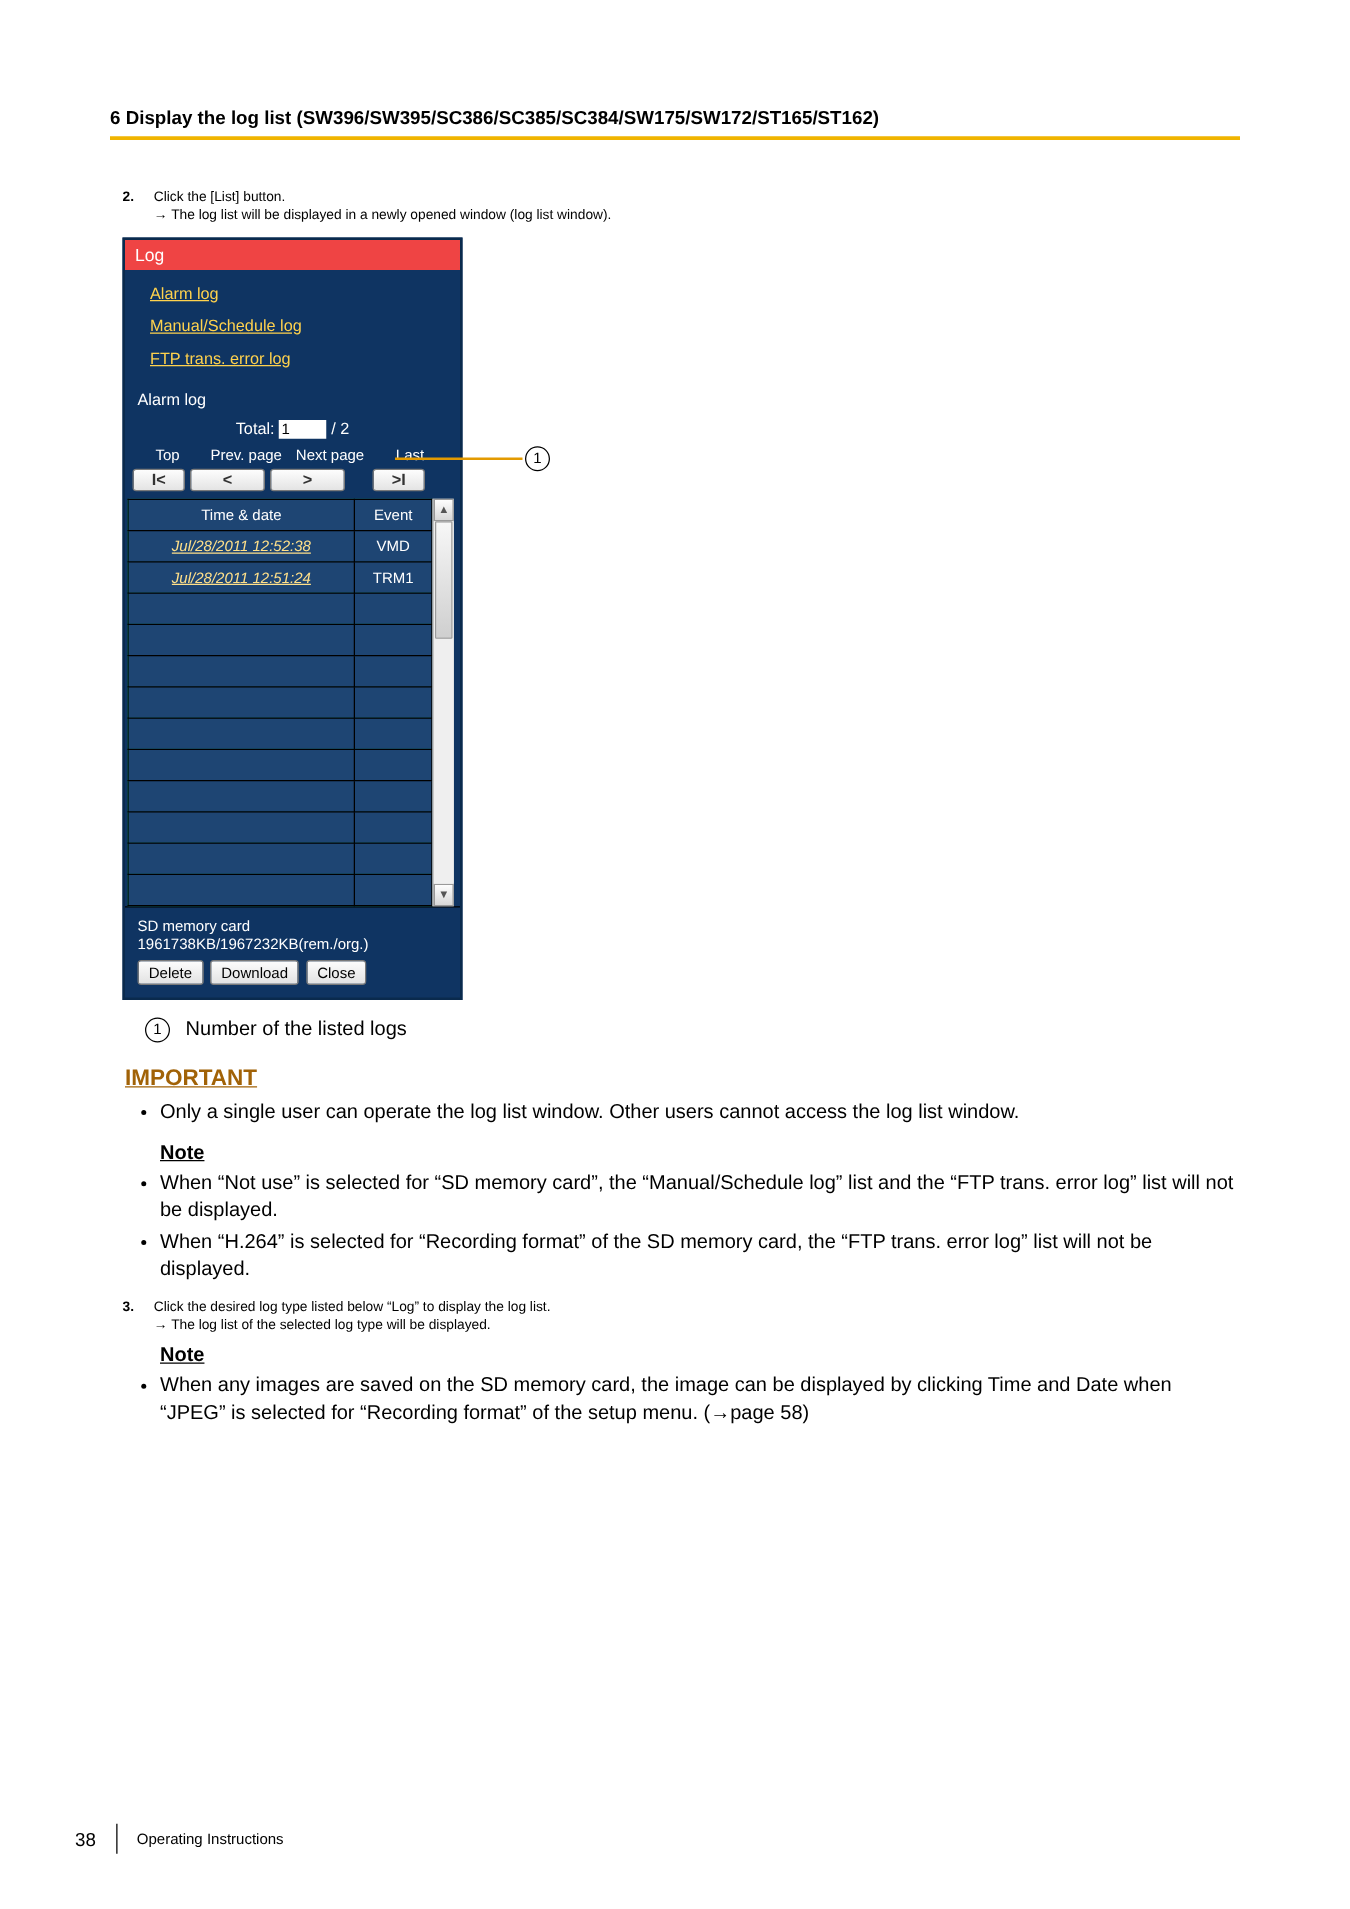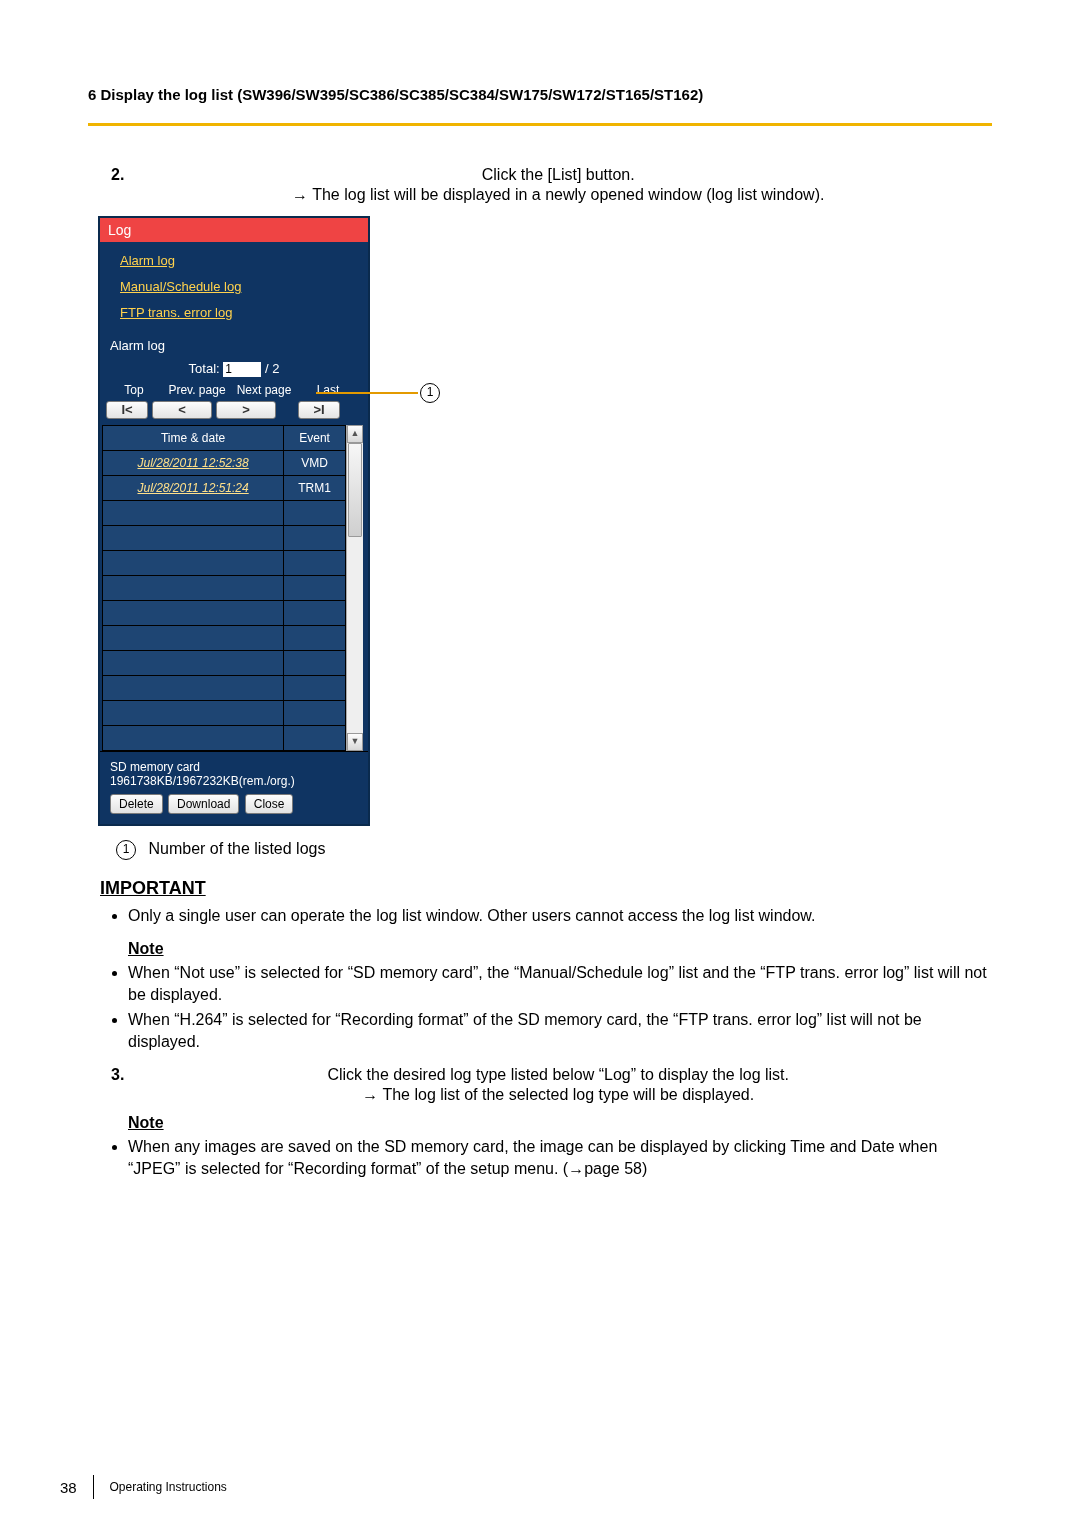--- a/index.html
+++ b/index.html
@@ -12,30 +12,29 @@
   .page {
     width: 1080px;
     height: 1527px;
     position: relative;
     box-sizing: border-box;
     padding: 86px 88px 0 88px;
   }
   .chapter-title {
     font-weight: bold;
     font-size: 15px;
-    padding-bottom: 20px;
+    padding-bottom: 6px;
     border-bottom: 3px solid #f0b400;
     margin-bottom: 40px;
   }
   ol.steps {
     list-style: none;
     padding: 0;
     margin: 0 0 0 10px;
-    font-size: 16px;
-    text-align: center;
+    font-size: 11px;
   }
   ol.steps > li {
     margin-bottom: 10px;
   }
   .step-num {
     display: inline-block;
     font-weight: bold;
     width: 22px;
     vertical-align: top;
   }
@@ -221,21 +220,21 @@
     border:1.5px solid #000;
     border-radius:50%;
     font-size:12px;
     text-align:center;
     line-height:16px;
     margin-right:8px;
     vertical-align:1px;
   }
   .important-hdr {
     font-family: Arial, sans-serif;
-    color:#000000;
+    color:#a16207;
     font-weight:bold;
     text-decoration: underline;
     font-size:18px;
     margin: 4px 0 6px 12px;
   }
   ul.bullets {
     margin: 4px 0 14px 40px;
     padding:0;
     font-size:16px;
     list-style: disc;
@@ -243,21 +242,21 @@
   ul.bullets li { margin-bottom:4px; line-height:1.35; }
   .note-hdr {
     font-weight:bold;
     text-decoration:underline;
     font-size:16px;
     margin: 0 0 4px 40px;
   }
   .page-footer {
     position:absolute;
     left:60px;
-    bottom:28px;
+    bottom:44px;
     font-size:14px;
   }
   .page-footer .pn { font-size:15px; margin-right:12px; }
   .page-footer .divider {
     display:inline-block;
     width:1px; height:24px;
     background:#000;
     vertical-align:-6px;
     margin-right:12px;
   }

